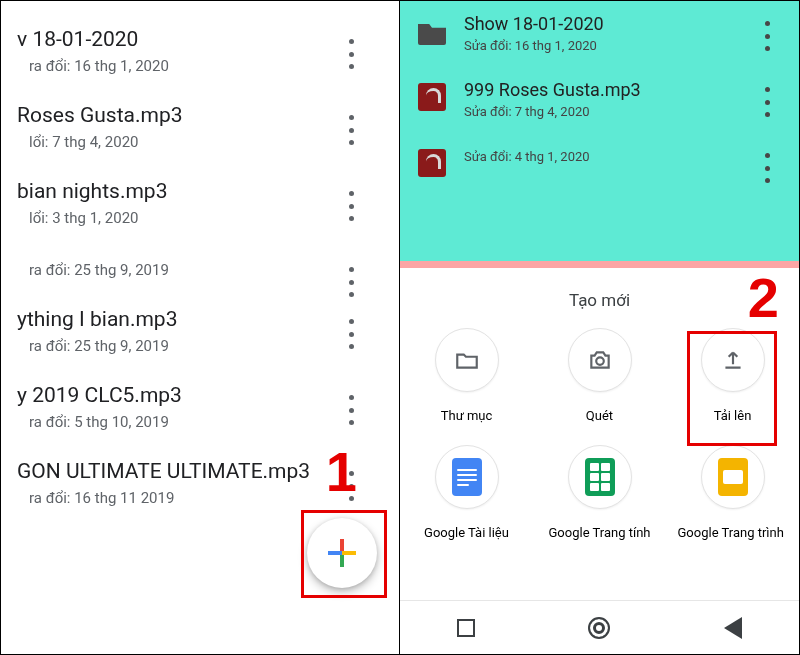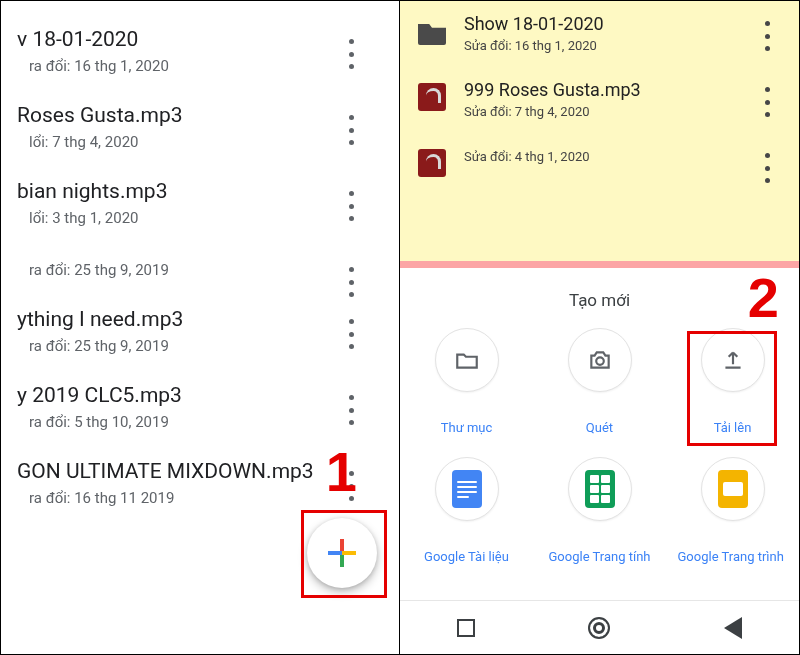--- a/index.html
+++ b/index.html
@@ -27,41 +27,41 @@
   .plus { position:relative; width:28px; height:28px; }
   .plus .v1 { position:absolute; left:12px; top:0;   width:4px; height:14px; background:#ea4335; } 
   .plus .v2 { position:absolute; left:12px; top:14px; width:4px; height:14px; background:#34a853; } 
   .plus .h1 { position:absolute; left:0;   top:12px; width:14px; height:4px; background:#4285f4; } 
   .plus .h2 { position:absolute; left:14px; top:12px; width:14px; height:4px; background:#fbbc05; } 
 
   .callout { position:absolute; border:3px solid #e50000; pointer-events:none; }
   .callout-num { position:absolute; color:#e50000; font-weight:700; font-size:56px; font-family:Arial, sans-serif; pointer-events:none; }
 
   
-  .right-top { height:260px; background:#fef9c3; position:relative; }
+  .right-top { height:260px; background:#5eead4; position:relative; }
   .r-row { padding:12px 18px 14px 18px; display:flex; align-items:flex-start; position:relative; }
   .r-icon { width:28px; height:28px; margin-right:18px; margin-top:4px; flex:none; background:#333; border-radius:2px; }
   .r-icon.folder { background:#4a4a4a; clip-path: polygon(0 25%, 40% 25%, 50% 38%, 100% 38%, 100% 100%, 0 100%); }
   .r-icon.music { background:#8a1a1a; border-radius:3px; position:relative; }
   .r-icon.music::after { content:""; position:absolute; left:8px; top:5px; width:12px; height:12px; border:3px solid #d8d8d8; border-bottom:none; border-left:none; border-radius:12px 12px 0 0; }
   .r-txt .t1 { font-size:18px; color:#222; }
   .r-txt .t2 { font-size:13px; color:#444; margin-top:4px; }
   .r-txt .t2::before { content:""; } 
   .right-top .dots span { background:#474747; }
 
   .right-bottom { position:absolute; left:0; right:0; top:260px; bottom:0; background:#fff; border-top:7px solid #fca5a5; }
   .sheet-title { text-align:center; font-size:17px; color:#3c4043; padding:22px 0 18px; }
   .grid { display:grid; grid-template-columns: repeat(3,1fr); text-align:center; row-gap:22px; }
   .cell { display:flex; flex-direction:column; align-items:center; cursor:pointer; }
   .circ {
     width:64px; height:64px; border-radius:50%;
     border:1px solid #e3e3e3; display:flex; align-items:center; justify-content:center;
     background:#fff; box-shadow:0 1px 2px rgba(0,0,0,.06);
   }
-  .cell-label { font-size:13px; color:#3b82f6; margin-top:28px; white-space:nowrap; overflow:hidden; max-width:110px; }
+  .cell-label { font-size:13px; color:#000000; margin-top:16px; white-space:nowrap; overflow:hidden; max-width:110px; }
   .doc-badge { width:30px; height:38px; border-radius:4px; display:flex; flex-direction:column; justify-content:center; gap:3px; padding:6px 5px; }
   .doc-badge.blue  { background:#4285f4; }
   .doc-badge.green { background:#0f9d58; }
   .doc-badge.orange{ background:#f4b400; }
   .doc-badge span { height:2px; background:#fff; border-radius:1px; }
 
   
   .navbar { position:absolute; left:0; right:0; bottom:0; height:54px; border-top:1px solid #e6e6e6; display:flex; align-items:center; justify-content:space-around; }
   .nav-sq { width:18px; height:18px; border:2.5px solid #3c4043; }
   .nav-circle { width:22px; height:22px; border:2.5px solid #3c4043; border-radius:50%; box-shadow: inset 0 0 0 3px #fff, inset 0 0 0 6px #3c4043; }
@@ -106,39 +106,39 @@
       </div>
       <div class="row">
         <div class="sub">ra đổi: 25 thg 9, 2019</div>
         <div class="dots">
             <span></span>
             <span></span>
             <span></span>
           </div>
       </div>
       <div class="row">
-        <div class="title">ything I need.mp3</div>
+        <div class="title">ything I bian.mp3</div>
         <div class="sub">ra đổi: 25 thg 9, 2019</div>
         <div class="dots">
             <span></span>
             <span></span>
             <span></span>
           </div>
       </div>
       <div class="row">
         <div class="title">y 2019 CLC5.mp3</div>
         <div class="sub">ra đổi: 5 thg 10, 2019</div>
         <div class="dots">
             <span></span>
             <span></span>
             <span></span>
           </div>
       </div>
       <div class="row">
-        <div class="title">GON ULTIMATE MIXDOWN.mp3</div>
+        <div class="title">GON ULTIMATE ULTIMATE.mp3</div>
         <div class="sub">ra đổi: 16 thg 11  2019</div>
         <div class="dots">
             <span></span>
             <span></span>
             <span></span>
           </div>
       </div>
     </div>
 
     <div class="fab">

